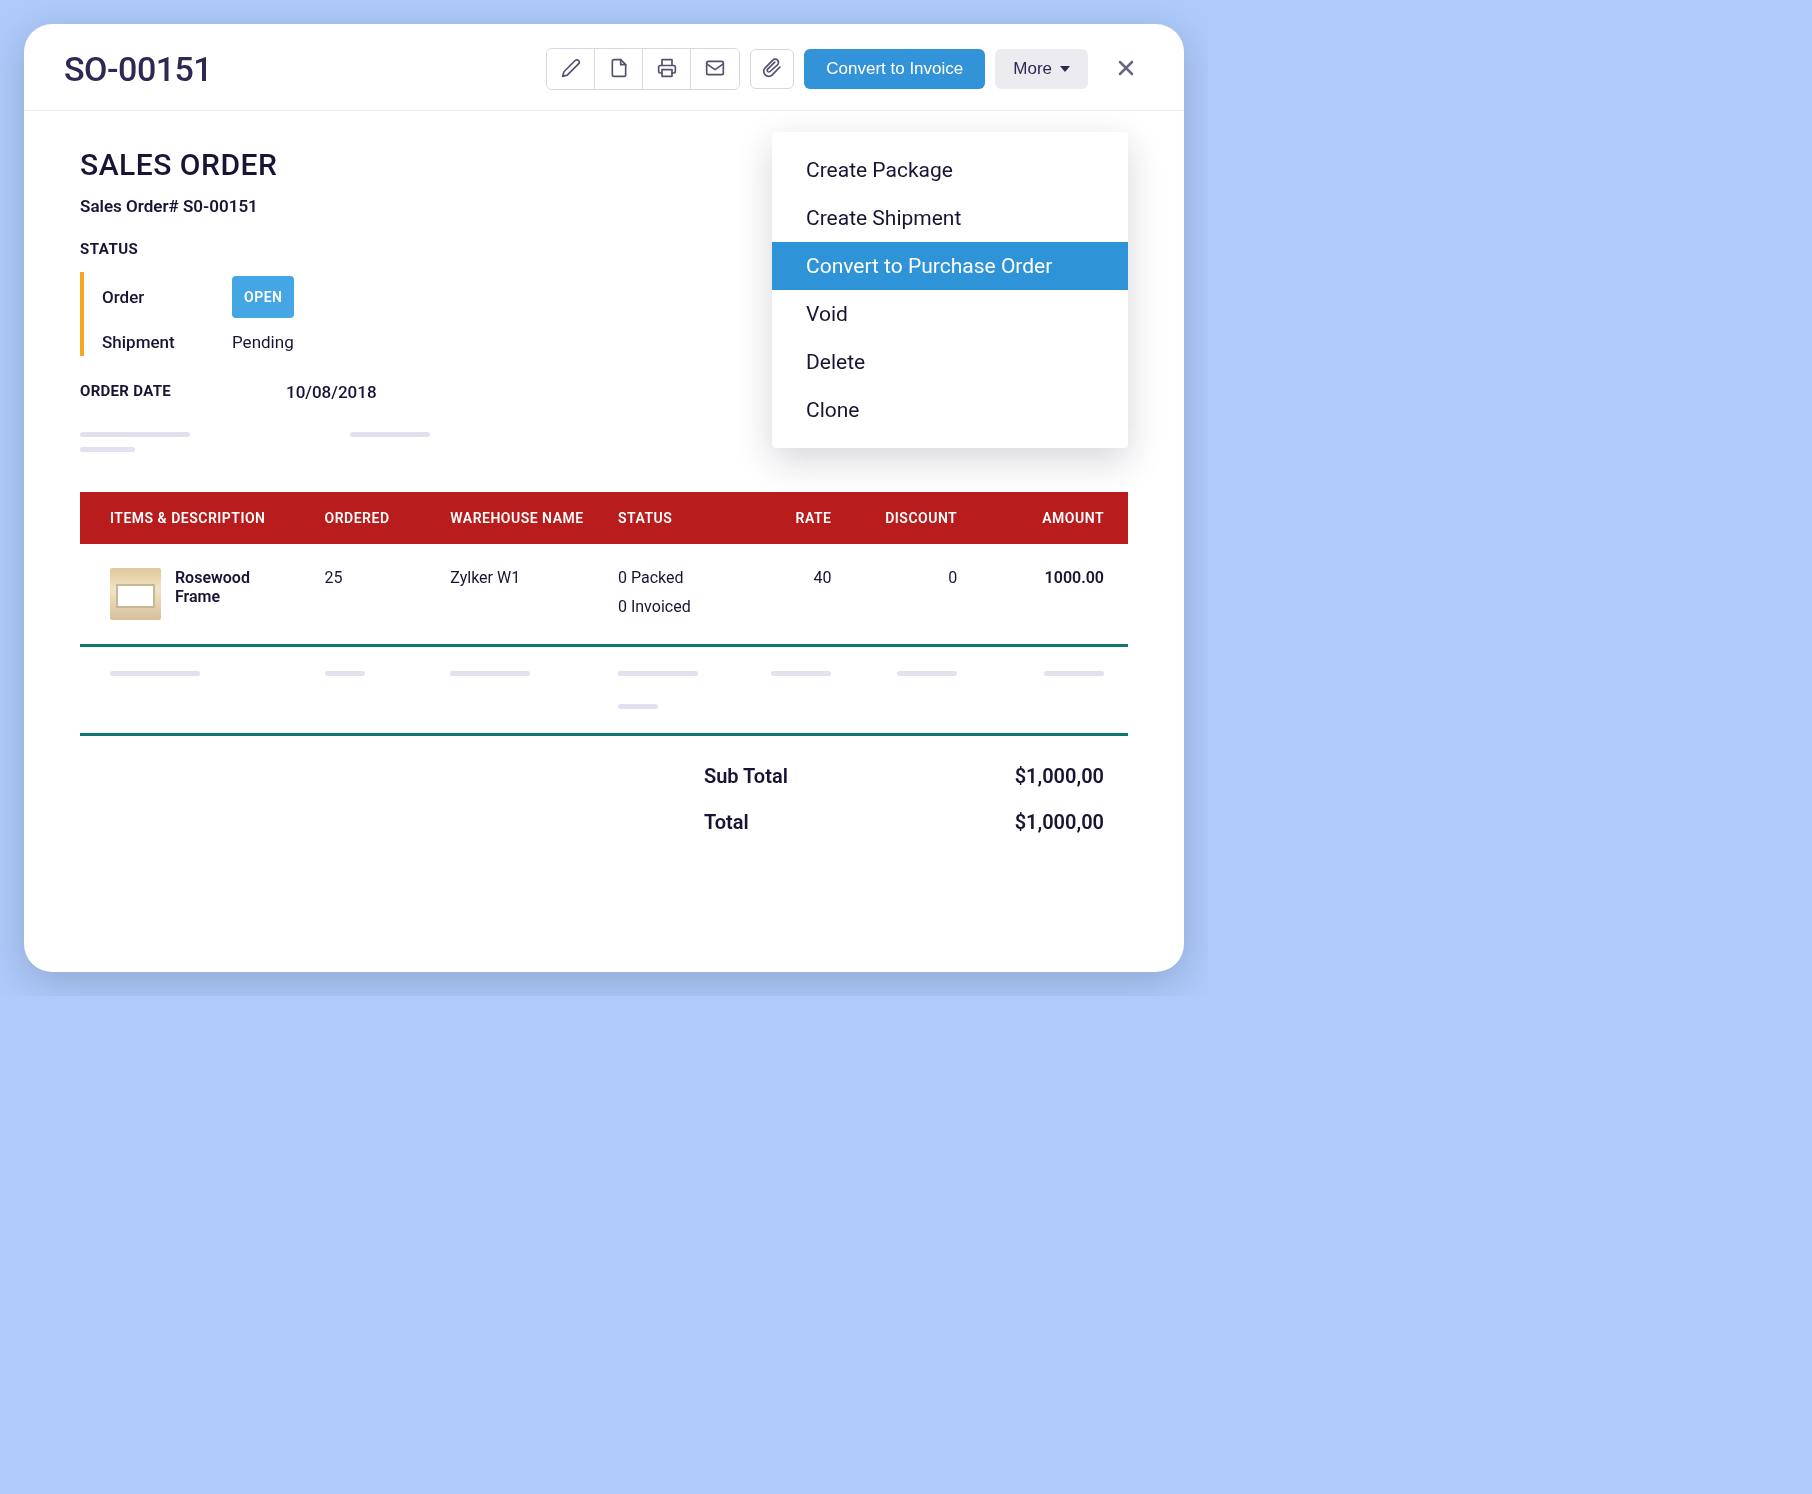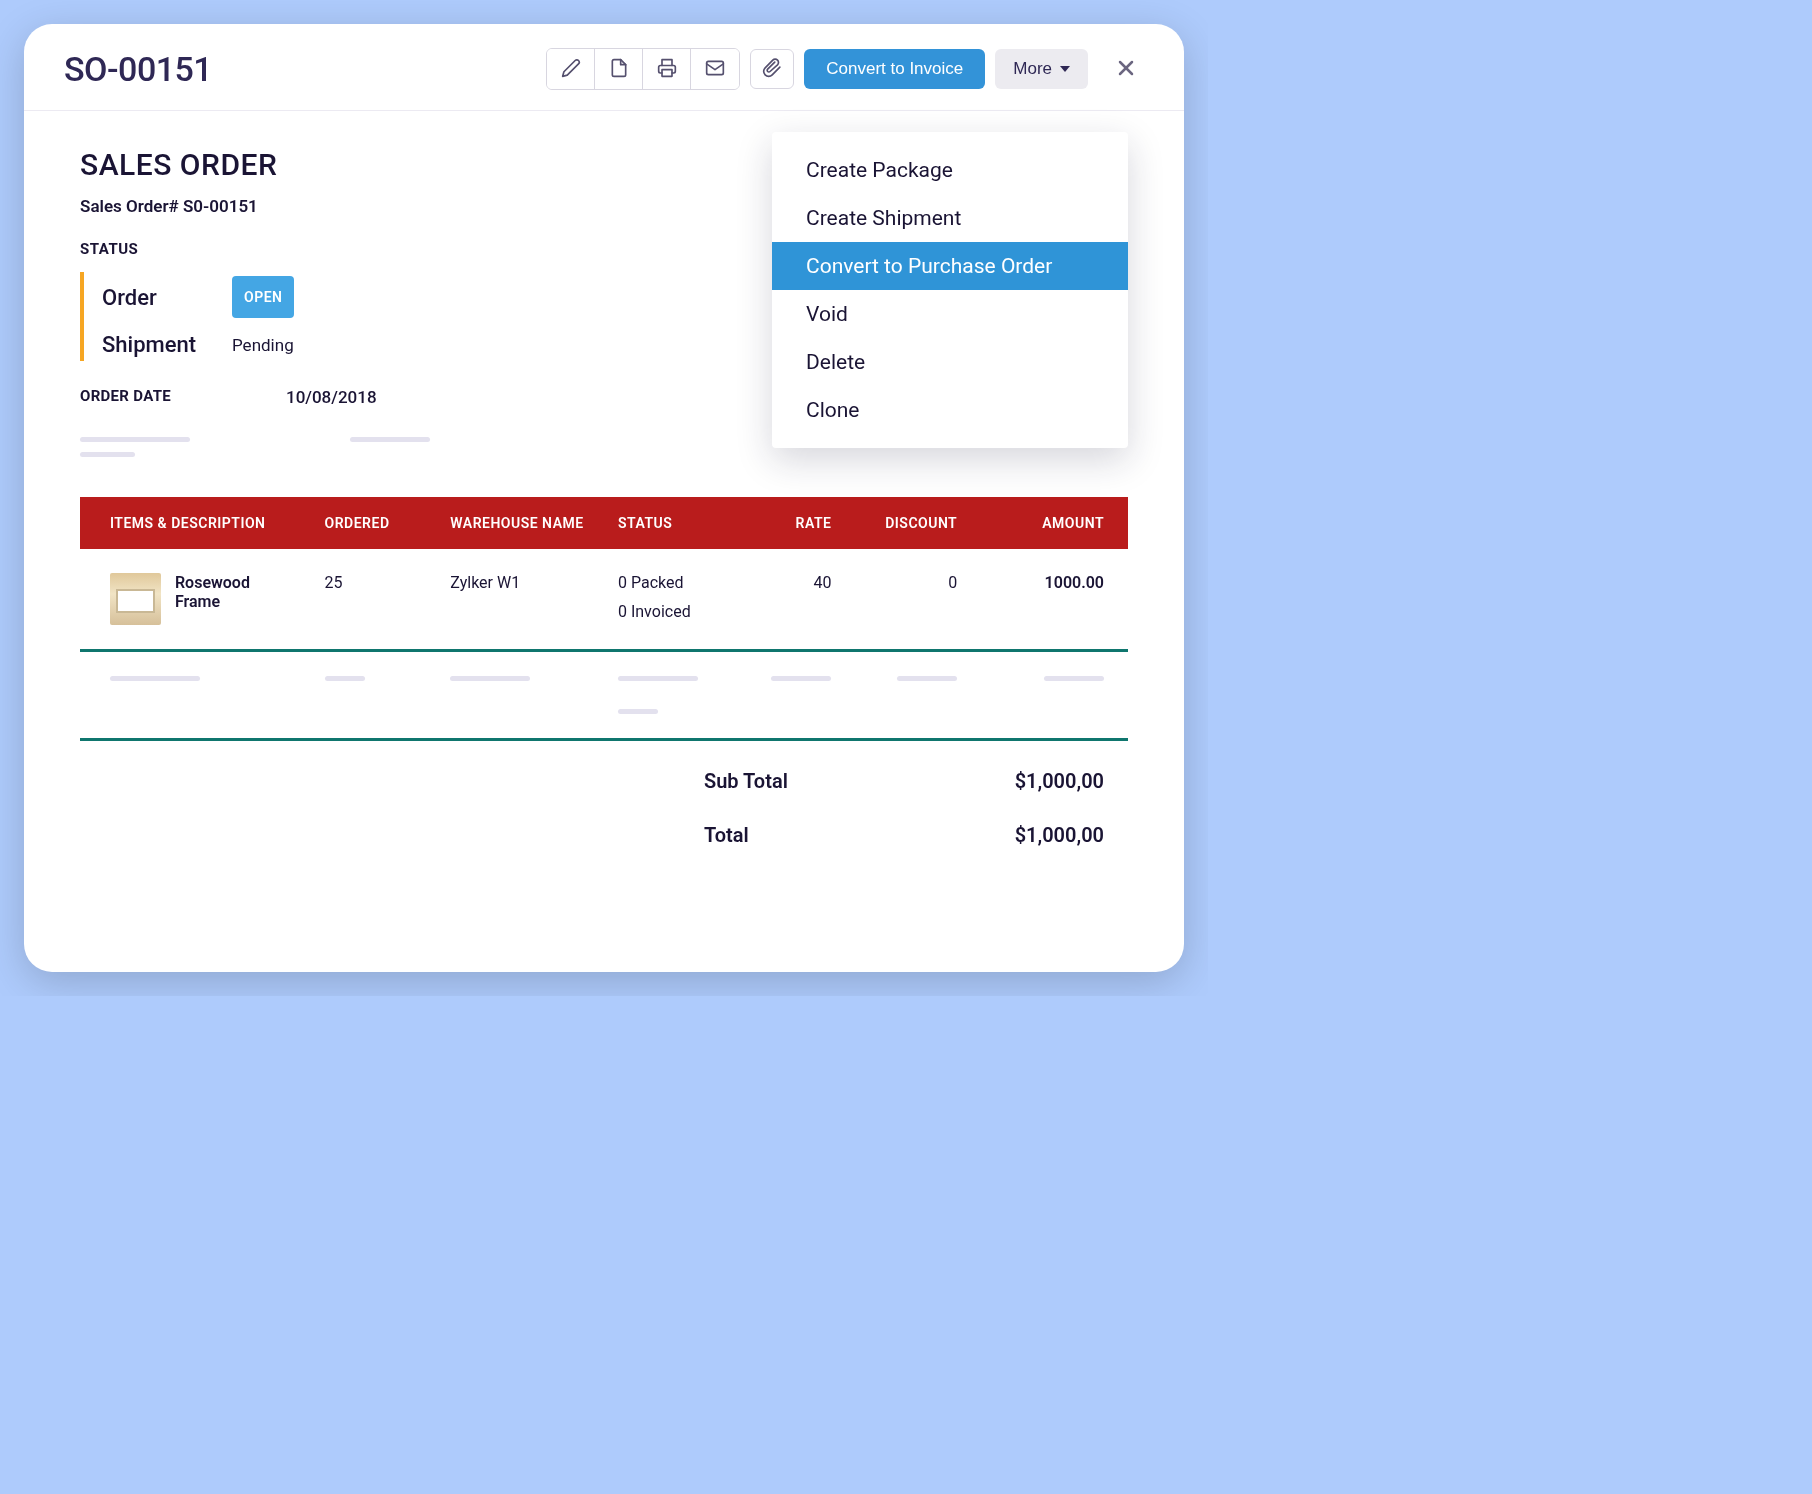--- a/index.html
+++ b/index.html
@@ -134,21 +134,21 @@
     display: flex;
     flex-direction: column;
     gap: 14px;
   }
   .status-row {
     display: flex;
     align-items: center;
   }
   .status-row .k {
     width: 130px;
-    font-size: 22px;
+    font-size: 17px;
     color: #1a1434;
     font-weight: 500;
   }
   .badge-open {
     background: #44a6e4;
     color: #fff;
     font-size: 14px;
     font-weight: 600;
     letter-spacing: 0.5px;
     padding: 13px 12px;
@@ -228,21 +228,21 @@
   .ph-row td { padding-top: 34px; padding-bottom: 34px; }
   .ph-cell-a { width: 90px; height:5px; background:#e3e1ee; border-radius:3px; }
   .ph-cell-b { width: 40px; height:5px; background:#e3e1ee; border-radius:3px; }
   .ph-cell-c { width: 80px; height:5px; background:#e3e1ee; border-radius:3px; }
   .ph-cell-d { width: 60px; height:5px; background:#e3e1ee; border-radius:3px; margin-left:auto; }
   .ph-cell-stack { display:flex; flex-direction:column; gap:28px; }
 
   .totals {
     display: flex;
     flex-direction: column;
-    gap: 30px;
+    gap: 22px;
     padding: 28px 24px 0 0;
   }
   .totals-row {
     display: flex;
     justify-content: flex-end;
     gap: 120px;
     font-size: 20px;
     color: #1a1434;
     font-weight: 600;
   }

